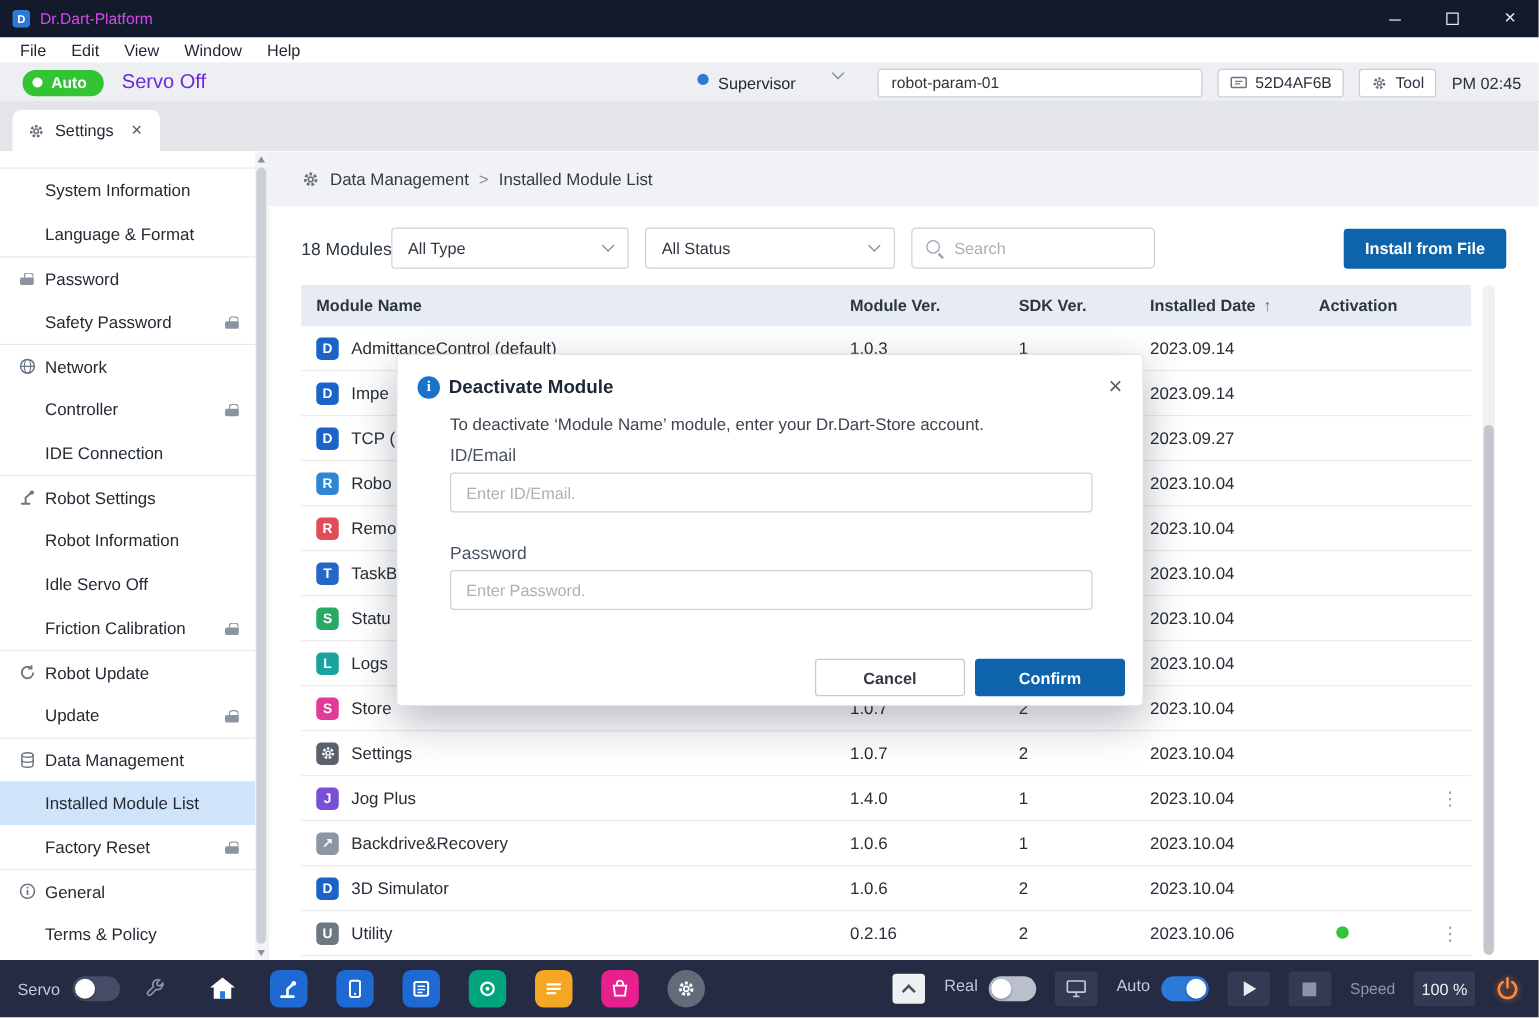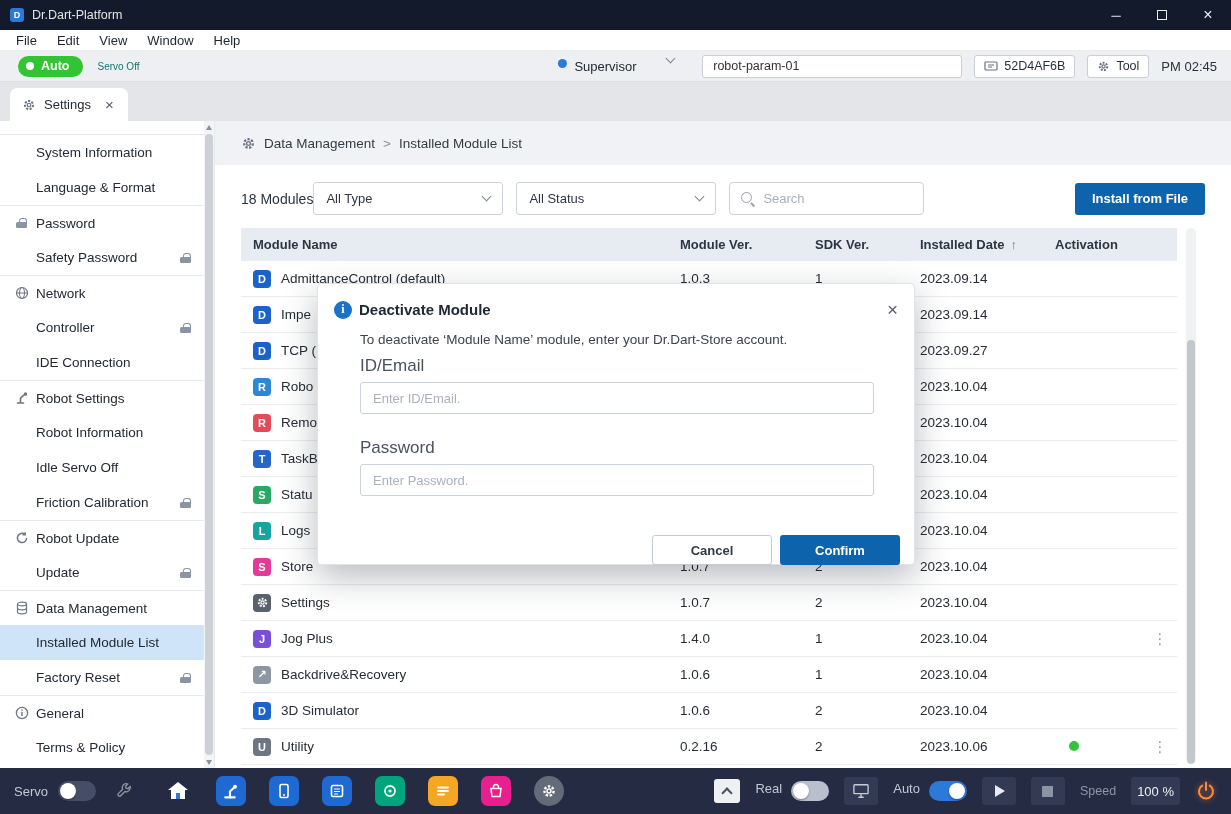--- a/index.html
+++ b/index.html
@@ -3,35 +3,35 @@
 <meta charset="utf-8">
 <style>
   *{margin:0;padding:0;box-sizing:border-box}
   html,body{width:1231px;height:814px;overflow:hidden}
   body{font-family:"Liberation Sans","DejaVu Sans",sans-serif;font-size:13px;color:#242a33;background:#fff}
   .app{width:1231px;height:814px;display:flex;flex-direction:column;position:relative}
 
   
   .titlebar{height:30px;background:#131a2c;display:flex;align-items:center;color:#fff;flex:none}
   .titlebar .appicon{width:14px;height:14px;border-radius:3px;background:#2b79d8;margin:0 8px 0 10px;display:flex;align-items:center;justify-content:center;font-size:9px;font-weight:bold;color:#fff}
-  .titlebar .title{font-size:12.5px;color:#e5e5e5}
+  .titlebar .title{font-size:12.5px;color:#d946ef}
   .win-controls{margin-left:auto;display:flex;height:100%}
   .win-btn{width:46px;display:flex;align-items:center;justify-content:center;color:#e8ebf2;font-size:13px}
   .win-max{width:10px;height:10px;border:1.2px solid #e8ebf2}
 
   
   .menubar{height:21px;background:#fff;display:flex;align-items:center;padding-left:6px;border-bottom:1px solid #ececec;flex:none}
   .menu-item{padding:0 10px;font-size:13px;color:#1d2430}
 
   
   .toolbar{height:31px;background:#edeff2;border-bottom:1px solid #dcdfe4;display:flex;align-items:center;position:relative;flex:none}
   .tb-left{display:flex;align-items:center;gap:14px;padding-left:18px}
   .mode-badge{height:21px;border-radius:11px;background:#33c433;color:#fff;display:flex;align-items:center;gap:7px;padding:0 14px 0 8px;font-size:12.5px;font-weight:bold}
   .mode-badge .dot{width:8px;height:8px;border-radius:50%;background:#fff}
-  .servo-status{font-size:10px;color:#0f766e}
+  .servo-status{font-size:16px;color:#6d28d9}
   .tb-center{position:absolute;left:50%;transform:translateX(-50%);display:flex;align-items:flex-start;gap:8px}
   .role-dot{width:9px;height:9px;border-radius:50%;background:#2b79d8}
   .cdown{width:7px;height:7px;border-right:1.6px solid #7c8491;border-bottom:1.6px solid #7c8491;transform:rotate(45deg);margin-top:-4px}
   .tb-right{margin-left:auto;display:flex;align-items:center;gap:12px;padding-right:14px}
   .param-input{width:260px;height:23px;border:1px solid #c9ced6;border-radius:3px;background:#fff;padding:0 10px;font-size:12.5px;color:#333;font-family:inherit}
   .tb-box{height:23px;background:#fff;border:1px solid #c9ced6;border-radius:3px;display:flex;align-items:center;gap:6px;padding:0 9px;font-size:12.5px;color:#2a313c}
   .clock{font-size:13px;color:#2a313c}
 
   
   .tabbar{height:39px;background:#e3e5e9;display:flex;align-items:flex-end;padding-left:10px;flex:none}
@@ -94,21 +94,21 @@
   .main-scroll{position:absolute;right:35px;top:107px;bottom:5px;width:10px;background:#f0f1f3;border-radius:5px}
   .main-thumb{position:absolute;left:1px;width:8px;top:112px;height:424px;background:#c3c7cd;border-radius:4px}
 
   
   .modal{position:absolute;left:317px;top:283px;width:598px;height:282px;background:#fff;border:1px solid #e0e3e8;border-radius:4px;box-shadow:0 12px 34px rgba(20,30,48,.30);z-index:50}
   .modal-head{display:flex;align-items:center;margin:16px 16px 0}
   .info-badge{width:18px;height:18px;border-radius:50%;background:#1a73ca;color:#fff;font-size:12px;font-weight:bold;display:flex;align-items:center;justify-content:center;font-family:"Liberation Serif",serif}
   .modal-title{font-size:15px;font-weight:bold;color:#1d2736;margin-left:7px}
   .modal-close{margin-left:auto;font-size:19px;color:#586070;line-height:1}
   .modal-msg{margin:13px 42px 0;font-size:13.5px;color:#3c434e}
-  .field-label{display:block;margin:24px 42px 0;font-size:17px;color:#4a5260}
+  .field-label{display:block;margin:24px 42px 0;font-size:14px;color:#4a5260}
   .field-label.first{margin-top:9px}
   .modal-input{display:block;margin:6px 42px 0;width:514px;height:32px;border:1px solid #ccd2da;border-radius:3px;padding:0 12px;font-size:13px;font-family:Liberation Sans, sans-serif;color:#333}
   .modal-input::placeholder{color:#aab1bb}
   .modal-actions{display:flex;justify-content:flex-end;gap:8px;margin:39px 14px 0}
   .btn-outline{width:120px;height:30px;background:#fff;border:1px solid #c4cad2;border-radius:3px;color:#333a44;font-size:13px;font-weight:bold;font-family:inherit}
   .btn-confirm{width:120px;height:30px}
 
   
   .statusbar{height:46px;background:#242b42;display:flex;align-items:center;padding:0 14px;flex:none;color:#c3c9d6}
   .sb-label{font-size:13px;color:#c3c9d6}

